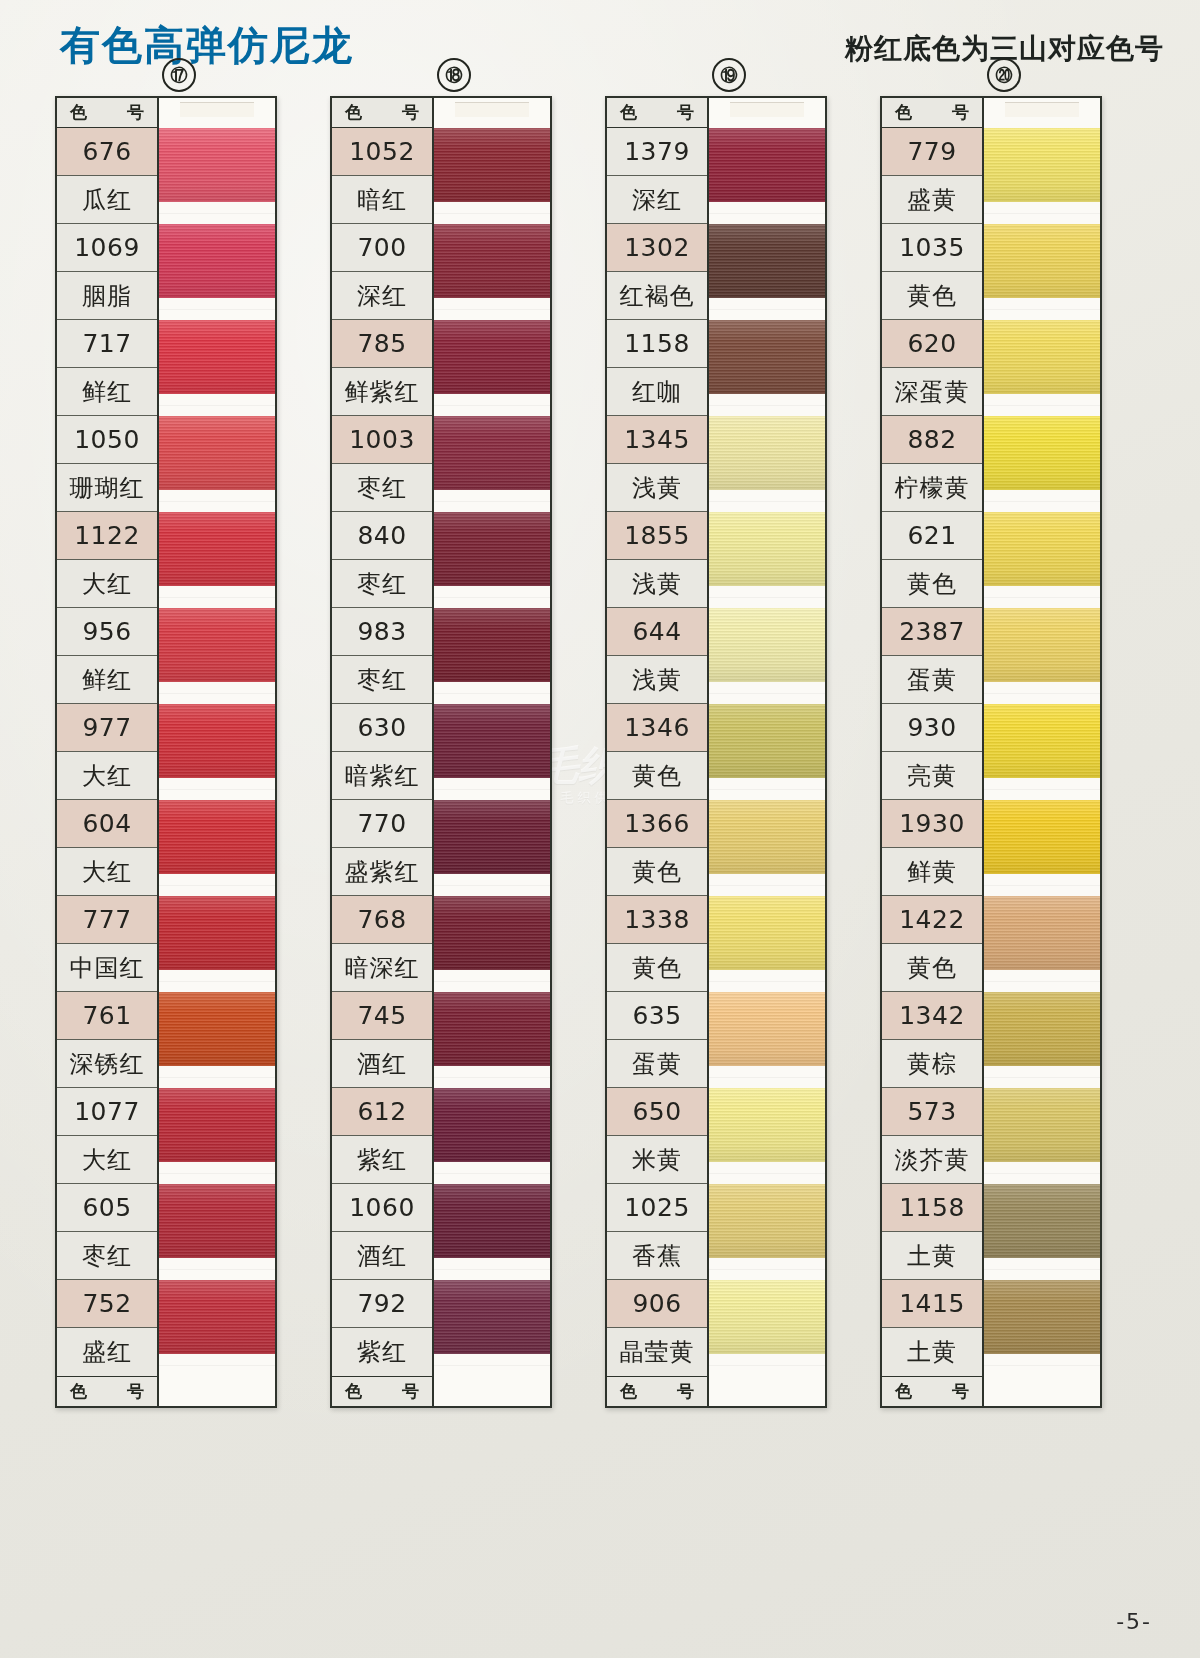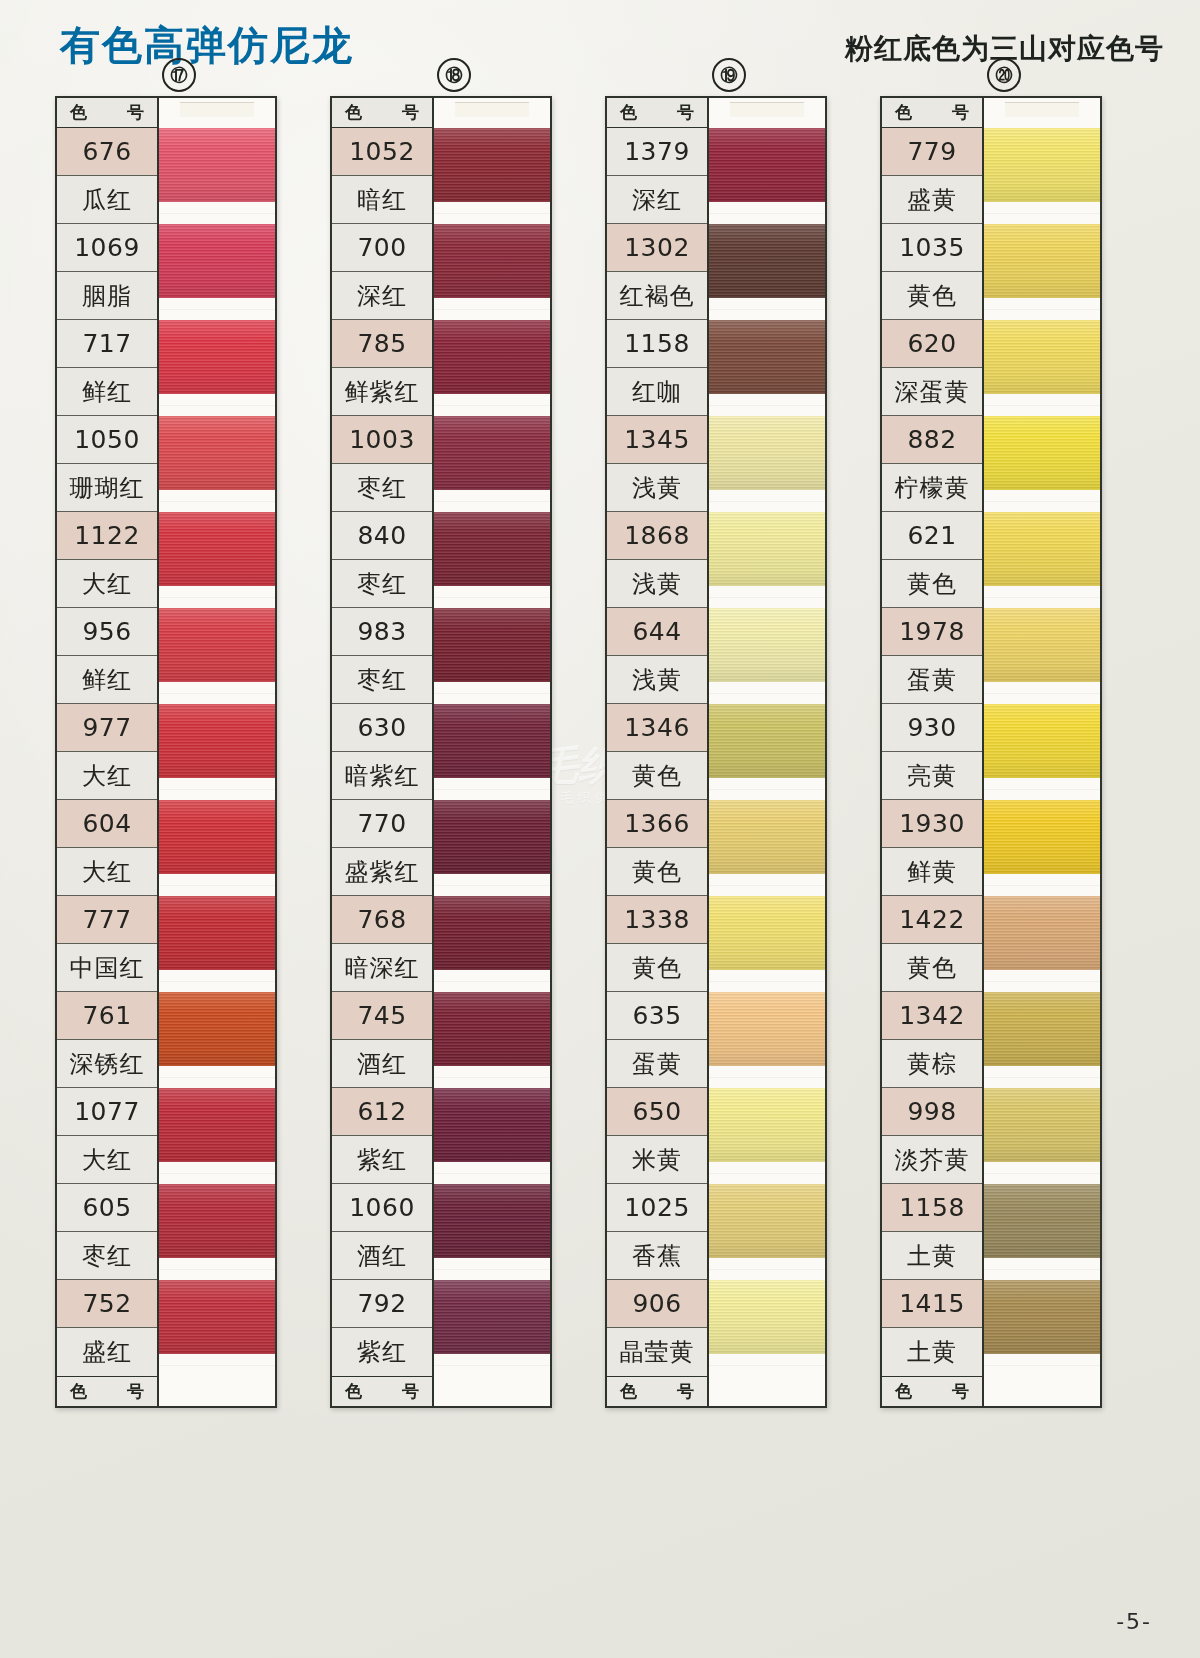--- a/index.html
+++ b/index.html
@@ -402,21 +402,21 @@
             <span>号</span>
           </div>
           <div class="cell code plain">1379</div>
           <div class="cell name plain">深红</div>
           <div class="cell code pink">1302</div>
           <div class="cell name plain">红褐色</div>
           <div class="cell code plain">1158</div>
           <div class="cell name plain">红咖</div>
           <div class="cell code pink">1345</div>
           <div class="cell name plain">浅黄</div>
-          <div class="cell code pink">1868</div>
+          <div class="cell code pink">1855</div>
           <div class="cell name plain">浅黄</div>
           <div class="cell code pink">644</div>
           <div class="cell name plain">浅黄</div>
           <div class="cell code pink">1346</div>
           <div class="cell name plain">黄色</div>
           <div class="cell code pink">1366</div>
           <div class="cell name plain">黄色</div>
           <div class="cell code pink">1338</div>
           <div class="cell name plain">黄色</div>
           <div class="cell code plain">635</div>
@@ -514,31 +514,31 @@
           <div class="cell code pink">779</div>
           <div class="cell name plain">盛黄</div>
           <div class="cell code plain">1035</div>
           <div class="cell name plain">黄色</div>
           <div class="cell code pink">620</div>
           <div class="cell name plain">深蛋黄</div>
           <div class="cell code pink">882</div>
           <div class="cell name plain">柠檬黄</div>
           <div class="cell code plain">621</div>
           <div class="cell name plain">黄色</div>
-          <div class="cell code pink">1978</div>
+          <div class="cell code pink">2387</div>
           <div class="cell name plain">蛋黄</div>
           <div class="cell code plain">930</div>
           <div class="cell name plain">亮黄</div>
           <div class="cell code pink">1930</div>
           <div class="cell name plain">鲜黄</div>
           <div class="cell code pink">1422</div>
           <div class="cell name plain">黄色</div>
           <div class="cell code pink">1342</div>
           <div class="cell name plain">黄棕</div>
-          <div class="cell code pink">998</div>
+          <div class="cell code pink">573</div>
           <div class="cell name plain">淡芥黄</div>
           <div class="cell code pink">1158</div>
           <div class="cell name plain">土黄</div>
           <div class="cell code pink">1415</div>
           <div class="cell name plain last">土黄</div>
           <div class="hdr bottom">
             <span>色</span>
             <span>号</span>
           </div>
         </div>

